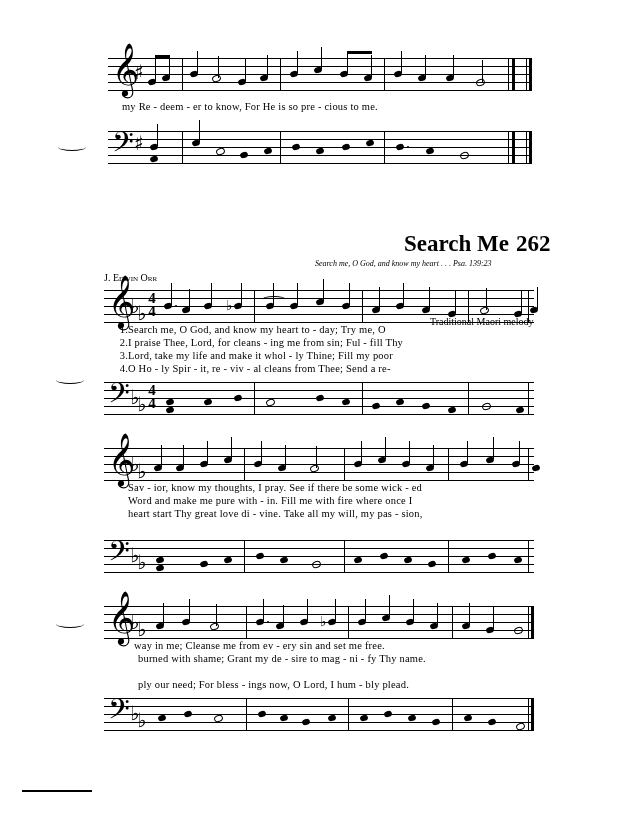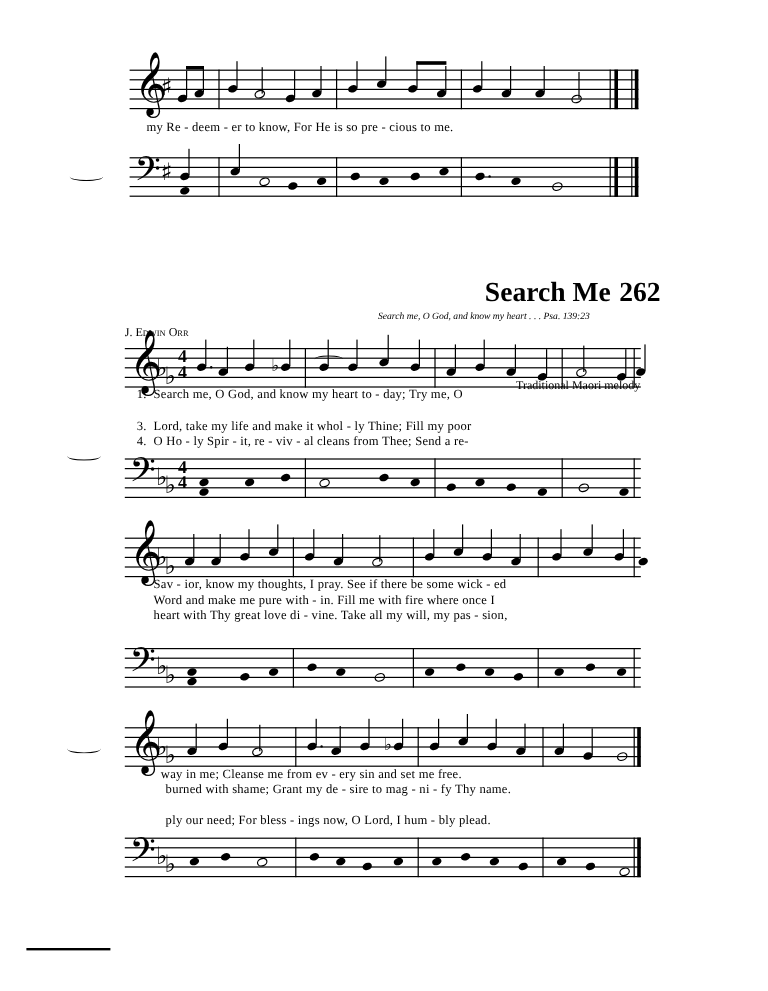--- a/index.html
+++ b/index.html
@@ -134,20 +134,21 @@
     line-height: 1;
   }
 
   
   .lyric-line {
     position: absolute;
     font-family: "Liberation Serif", serif;
     font-size: 10.5px;
     white-space: nowrap;
     letter-spacing: 0.2px;
+    text-align: right;
   }
   .title {
     position: absolute;
     font-family: "Liberation Serif", serif;
     font-weight: bold;
     font-size: 23px;
   }
   .hymn-number {
     position: absolute;
     font-family: "Liberation Serif", serif;
@@ -338,20 +339,23 @@
     <div class="notehead" style="left:410px; top:21px;"></div>
     <div class="stem" style="left:417px; top:1px;"></div>
     <div class="notehead" style="left:426px; top:17px;"></div>
     <div class="stem" style="left:433px; top:-3px;"></div>
     <div class="barline" style="left:424px;"></div>
   </div>
 
   <div class="lyric-line" style="left:114px; top:324px;">
     <span class="verse-num">1.</span><span>Search  me,   O      God,   and  know  my  heart  to - day;     Try   me,   O</span>
   </div>
+  <div class="lyric-line" style="left:114px; top:337px;">
+    <span class="verse-num">2.</span><span>I   praise  Thee,   Lord,   for  cleans - ing   me  from  sin;     Ful - fill   Thy</span>
+  </div>
   <div class="lyric-line" style="left:114px; top:350px;">
     <span class="verse-num">3.</span><span>Lord,  take  my     life    and  make   it   whol - ly   Thine;      Fill    my  poor</span>
   </div>
   <div class="lyric-line" style="left:114px; top:363px;">
     <span class="verse-num">4.</span><span>O   Ho - ly     Spir - it, re - viv - al  cleans from  Thee;      Send   a  re-</span>
   </div>
 
   <div class="system" style="left:104px; top:382px; width:430px; height:34px;">
     <div class="staff">
       <div class="line"></div>
@@ -434,21 +438,21 @@
     <div class="barline" style="left:424px;"></div>
   </div>
 
   <div class="lyric-line" style="left:114px; top:495px;">
     <span class="verse-num"></span><span>Word  and make  me  pure  with - in.        Fill   me  with  fire  where once  I</span>
   </div>
   <div class="lyric-line" style="left:114px; top:482px;">
     <span class="verse-num"></span><span>Sav - ior,  know  my thoughts, I     pray.        See   if   there   be   some wick - ed</span>
   </div>
   <div class="lyric-line" style="left:114px; top:508px;">
-    <span class="verse-num"></span><span>heart  with Thy  great  love  di - vine.       Take  all   my   will,    my  pas - sion,</span>
+    <span class="verse-num"></span><span>heart  start Thy  great  love  di - vine.       Take  all   my   will,    my  pas - sion,</span>
   </div>
 
   <div class="system" style="left:104px; top:540px; width:430px; height:34px;">
     <div class="staff">
       <div class="line"></div>
         <div class="line"></div>
         <div class="line"></div>
         <div class="line"></div>
         <div class="line"></div>
     </div>

